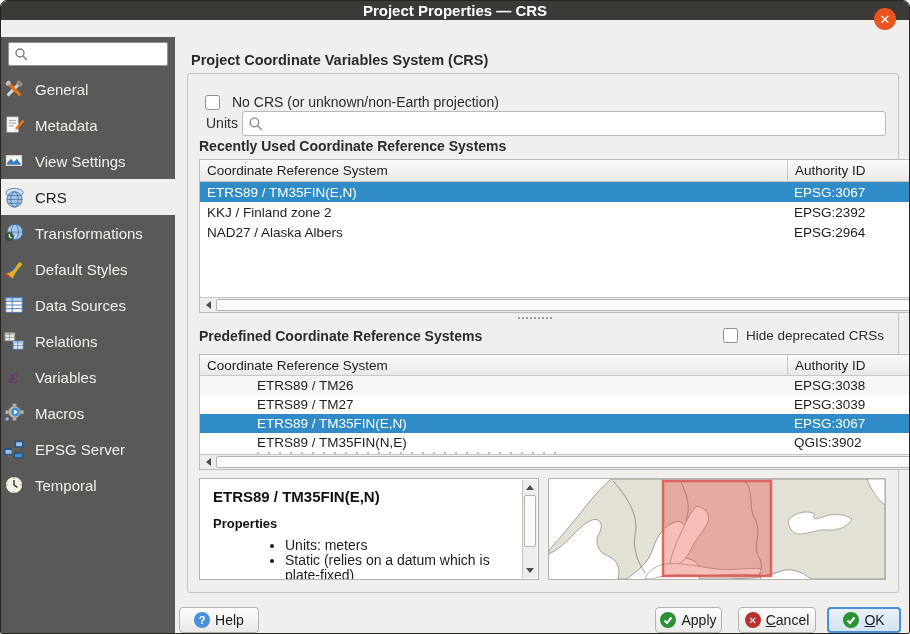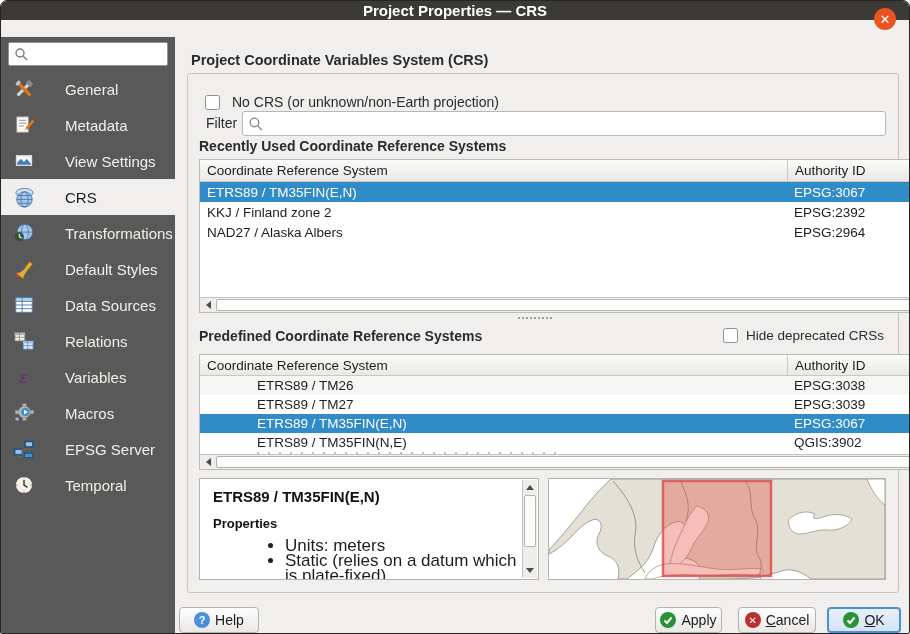--- a/index.html
+++ b/index.html
@@ -23,21 +23,21 @@
   }
   
   .sidebar{position:absolute;left:0;top:36px;bottom:0;width:174px;background:#595959;}
   .side-search{
     position:absolute;left:7px;top:5px;width:160px;height:24px;background:#fff;
     border:1px solid #96958f;border-radius:2px;
   }
   .side-search .mag{position:absolute;left:5px;top:4px;}
   .side-items{position:absolute;left:0;top:34px;right:0;}
   .side-item{
-    height:36px;display:flex;align-items:center;gap:28px;padding-left:10px;
+    height:36px;display:flex;align-items:center;gap:8px;
     color:#f3efe7;font-size:15px;cursor:pointer;
   }
   .side-item .ic{width:26px;height:26px;display:flex;align-items:center;justify-content:center;flex:none;}
   .side-item.selected{background:#f0efee;color:#1c1c1c;}
   
   .content{position:absolute;left:174px;top:36px;right:0;bottom:0;}
   .section-title{position:absolute;left:16px;top:15px;font-size:14.5px;font-weight:bold;color:#2b2b2b;}
   .frame{position:absolute;left:12px;top:36px;width:712px;height:520px;border:1px solid #c5c4c1;border-radius:3px;}
   .cb{width:15px;height:15px;background:#fff;border:1px solid #90908c;border-radius:2.5px;flex:none;}
   .no-crs{position:absolute;left:17px;top:20px;display:flex;align-items:center;gap:12px;font-size:14px;color:#2b2b2b;}
@@ -79,21 +79,21 @@
   .predef-row{position:absolute;left:0;right:0;top:254px;height:18px;}
   .hide-dep{position:absolute;right:14px;top:0;display:flex;align-items:center;gap:8px;font-size:13.5px;color:#2b2b2b;}
   
   .details-panel{
     position:absolute;left:11px;top:404px;width:340px;height:102px;background:#fff;
     border:1px solid #b3b2af;overflow:hidden;
   }
   .details-inner{position:absolute;left:0;top:0;right:16px;bottom:0;padding:9px 4px 0 13px;}
   .details-title{font-size:15px;font-weight:bold;color:#111;}
   .details-head{font-size:13px;font-weight:bold;color:#111;margin-top:11px;}
-  .details-list{margin:7px 0 0 0;padding-left:72px;font-size:17px;color:#1d1d1d;}
+  .details-list{margin:7px 0 0 0;padding-left:72px;font-size:14px;color:#1d1d1d;}
   .details-list li{line-height:15.2px;}
   .dvscroll{position:absolute;top:1px;bottom:1px;right:1px;width:15px;background:#eeedec;border-left:1px solid #c5c4c1;}
   .map-preview{
     position:absolute;left:360px;top:404px;width:338px;height:102px;
     border:1px solid #b3b2af;background:#fff;overflow:hidden;
   }
   
   .btn{
     position:absolute;top:570px;height:26px;border:1px solid #b3b2ae;border-radius:4px;
     background:linear-gradient(#fdfdfd,#e9e8e5);display:inline-flex;align-items:center;justify-content:center;
@@ -284,21 +284,21 @@
   <div class="content">
     <div class="section-title">Project Coordinate Variables System (CRS)</div>
 
     <div class="frame">
 
       <div class="no-crs">
         <span class="cb"></span>
         <span>No CRS (or unknown/non-Earth projection)</span>
       </div>
 
-      <span class="filter-label">Filter</span>
+      <span class="filter-label">Units</span>
       <input class="filter-input" value="" style="">
       <svg class="filter-mag" width="15" height="15" viewBox="0 0 14 14">
           <circle cx="6" cy="6" r="4" fill="none" stroke="#8c8c88" stroke-width="1.3"></circle>
           <line x1="9" y1="9" x2="13" y2="13" stroke="#8c8c88" stroke-width="1.3"></line>
         </svg>
 
       <div class="tbl-title" style="top:64px;">Recently Used Coordinate Reference Systems</div>
 
       <div class="tbl" style="top:85px;height:154px;">
         <div class="thead">

